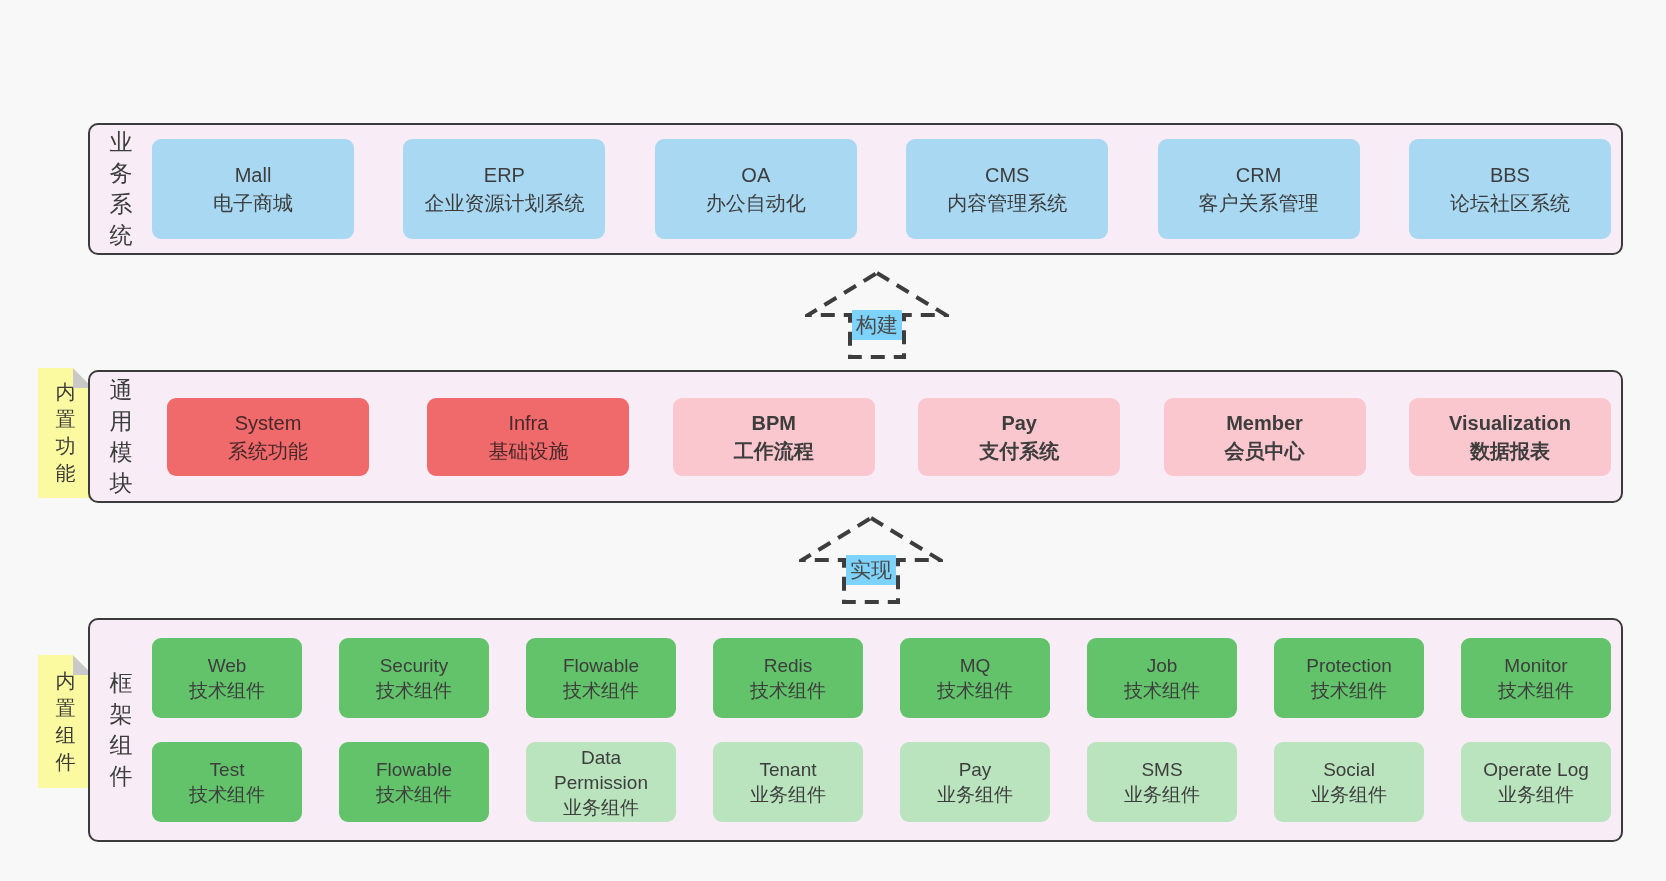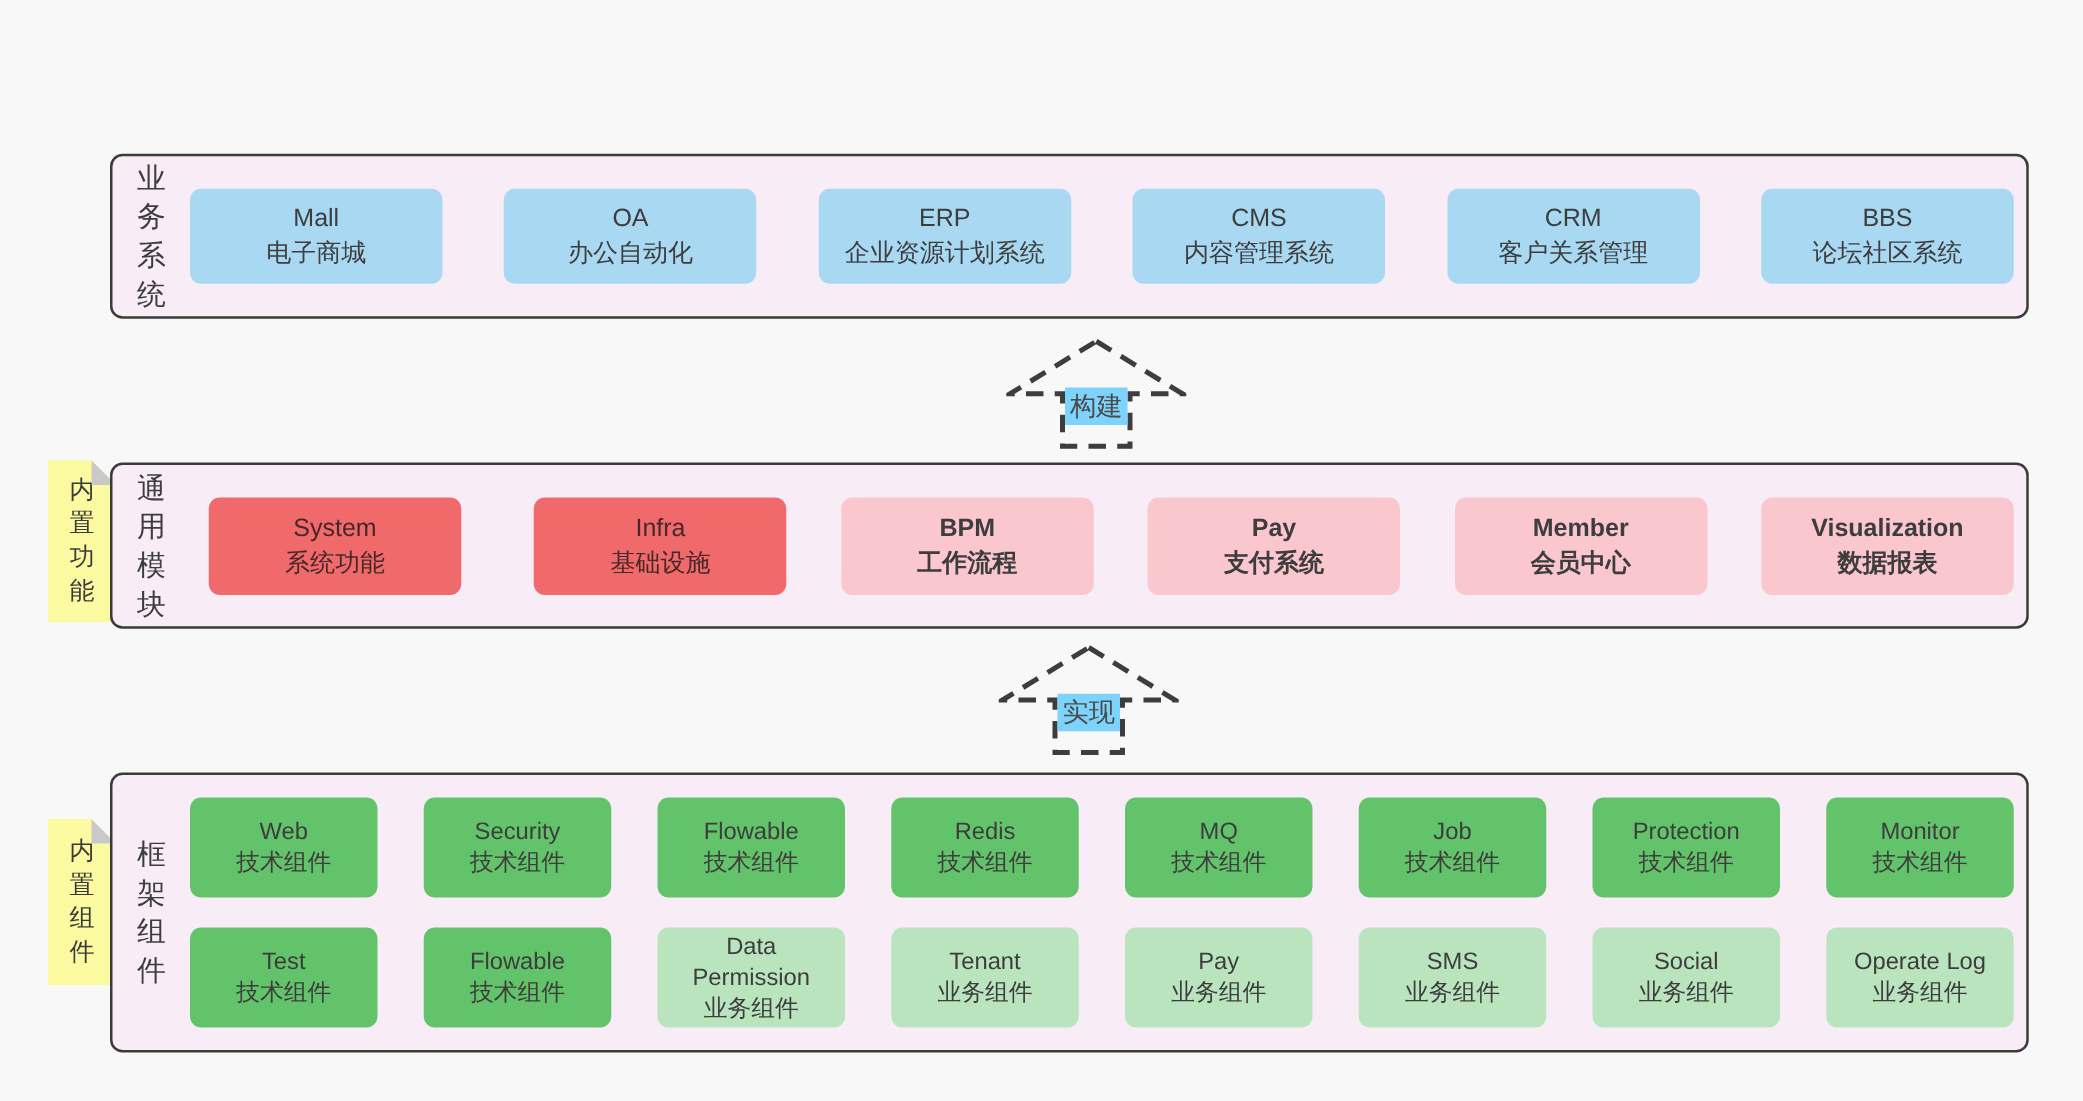--- a/index.html
+++ b/index.html
@@ -33,21 +33,21 @@
   .band-content.two-rows {
     flex-direction:column; justify-content:center; gap:24px;
   }
   .row { display:flex; justify-content:space-between; width:100%; }
 
   
   .box {
     display:flex; flex-direction:column; align-items:center; justify-content:center;
     text-align:center; border-radius:9px; box-sizing:border-box;
   }
-  .box-lg { width:202px; height:76px; font-size:20px; line-height:28px; }
+  .box-lg { width:202px; height:100px; font-size:20px; line-height:28px; }
   #band-modules .box-lg { height:78px; }
   .box-sm { width:150px; height:80px; font-size:19px; line-height:25px; padding:0 10px; }
   .blue        { background:#a8d8f2; }
   .red         { background:#f0696b; color:#47282a;margin-left:15px; }
   .pink        { background:#fac7cf;font-weight:bold; }
   .green-dark  { background:#62c36a; }
   .green-light { background:#b9e4bd; }
 
   
   .note {
@@ -87,26 +87,26 @@
     <div class="band-label">业
 务
 系
 统</div>
     <div class="band-content">
       <div class="box box-lg blue">
         <span>Mall</span>
         <span>电子商城</span>
       </div>
       <div class="box box-lg blue">
+        <span>ERP</span>
+        <span>企业资源计划系统</span>
+      </div>
+      <div class="box box-lg blue">
         <span>OA</span>
         <span>办公自动化</span>
-      </div>
-      <div class="box box-lg blue">
-        <span>ERP</span>
-        <span>企业资源计划系统</span>
       </div>
       <div class="box box-lg blue">
         <span>CMS</span>
         <span>内容管理系统</span>
       </div>
       <div class="box box-lg blue">
         <span>CRM</span>
         <span>客户关系管理</span>
       </div>
       <div class="box box-lg blue">

